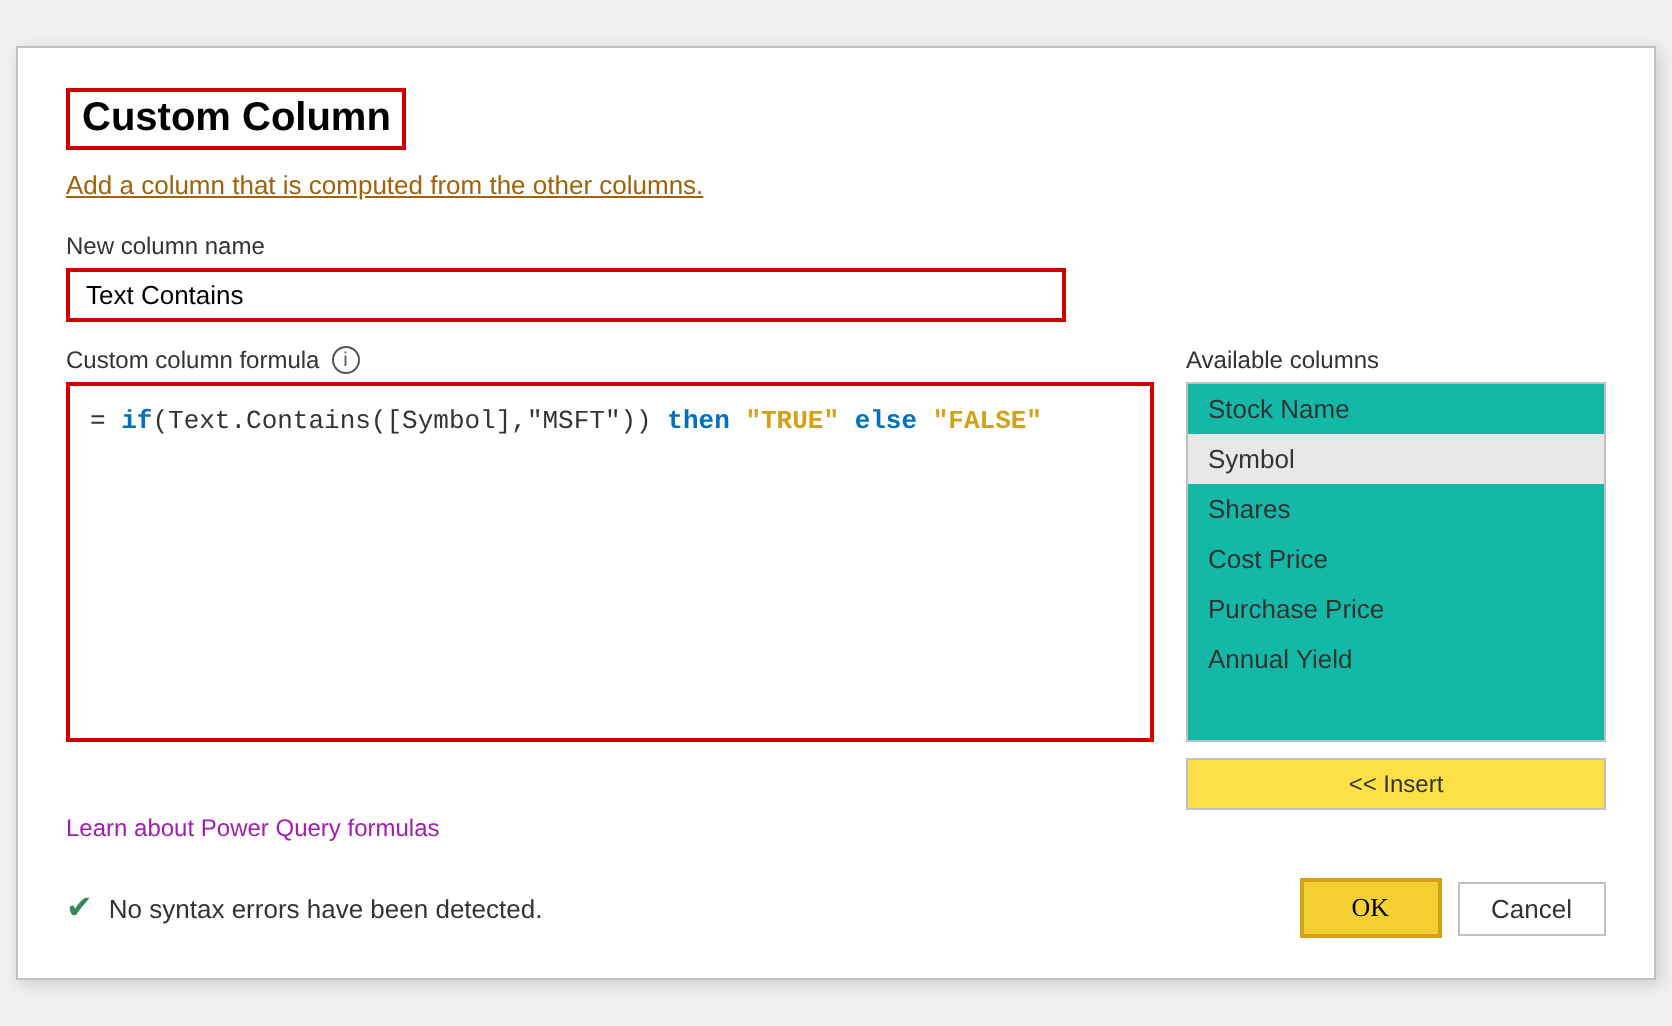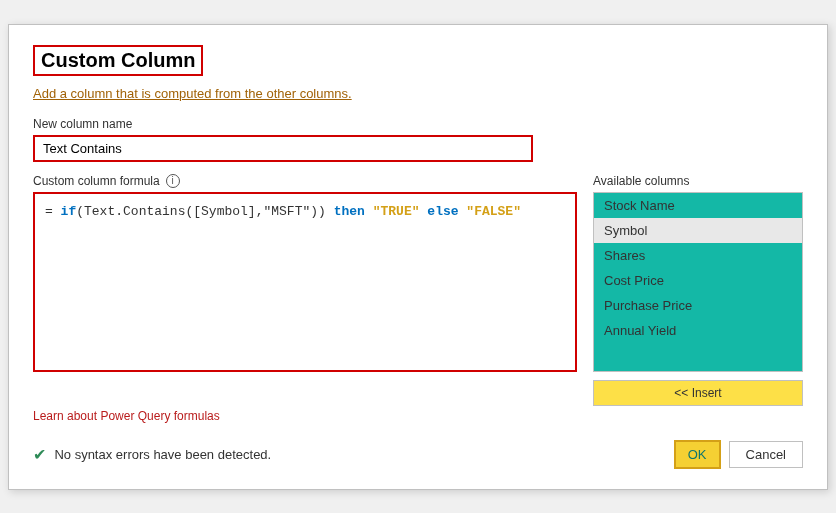--- a/index.html
+++ b/index.html
@@ -127,21 +127,21 @@
       background: #fde047;
       padding: 5px 10px;
       font-size: 12px;
       cursor: pointer;
       text-align: center;
       color: #333;
     }
     .learn-link {
       margin-top: 14px;
       font-size: 12px;
-      color: #b91c1c;
+      color: #a21caf;
       cursor: pointer;
       text-decoration: none;
     }
     .footer {
       display: flex;
       align-items: center;
       justify-content: space-between;
       margin-top: 16px;
     }
     .status {
@@ -156,25 +156,26 @@
       font-size: 16px;
     }
     .footer-buttons {
       display: flex;
       gap: 8px;
       align-items: center;
     }
     .btn-ok {
       border: 2px solid #d4a017;
       background: #f5d033;
-      padding: 5px 12px;
-      font-size: 13px;
-      cursor: pointer;
-      color: #0f766e;
+      padding: 5px 24px;
+      font-size: 13px;
+      cursor: pointer;
+      color: #000000;
       font-weight: 500;
+      font-family: Liberation Serif, serif;
     }
     .btn-cancel {
       border: 1px solid #c0c0c0;
       background: #fff;
       padding: 5px 16px;
       font-size: 13px;
       cursor: pointer;
       color: #333;
     }
     .new-col-row {

